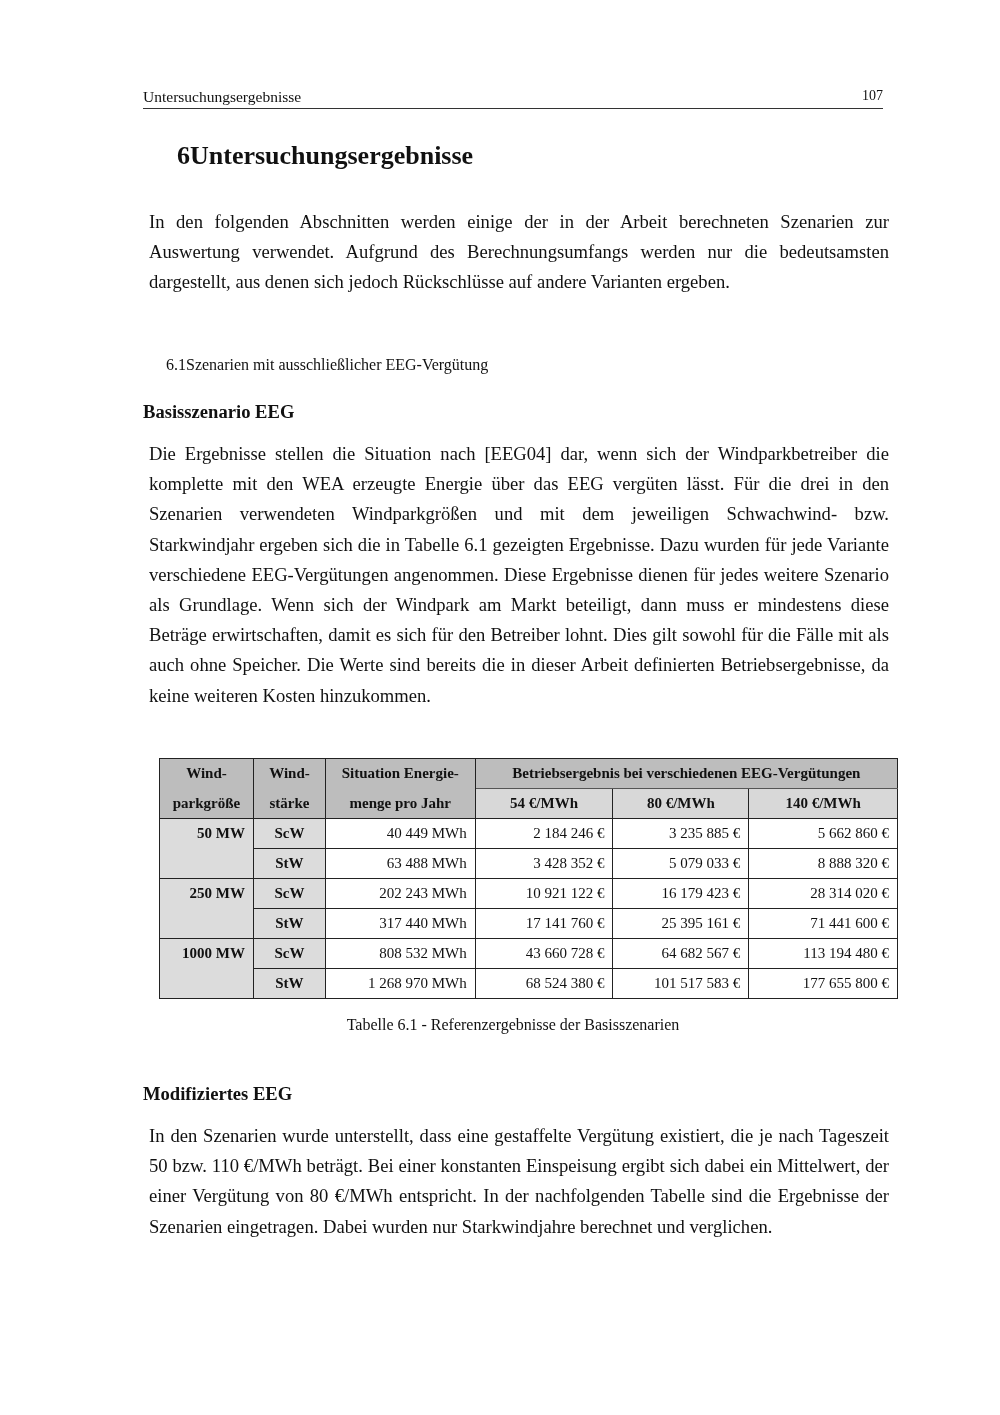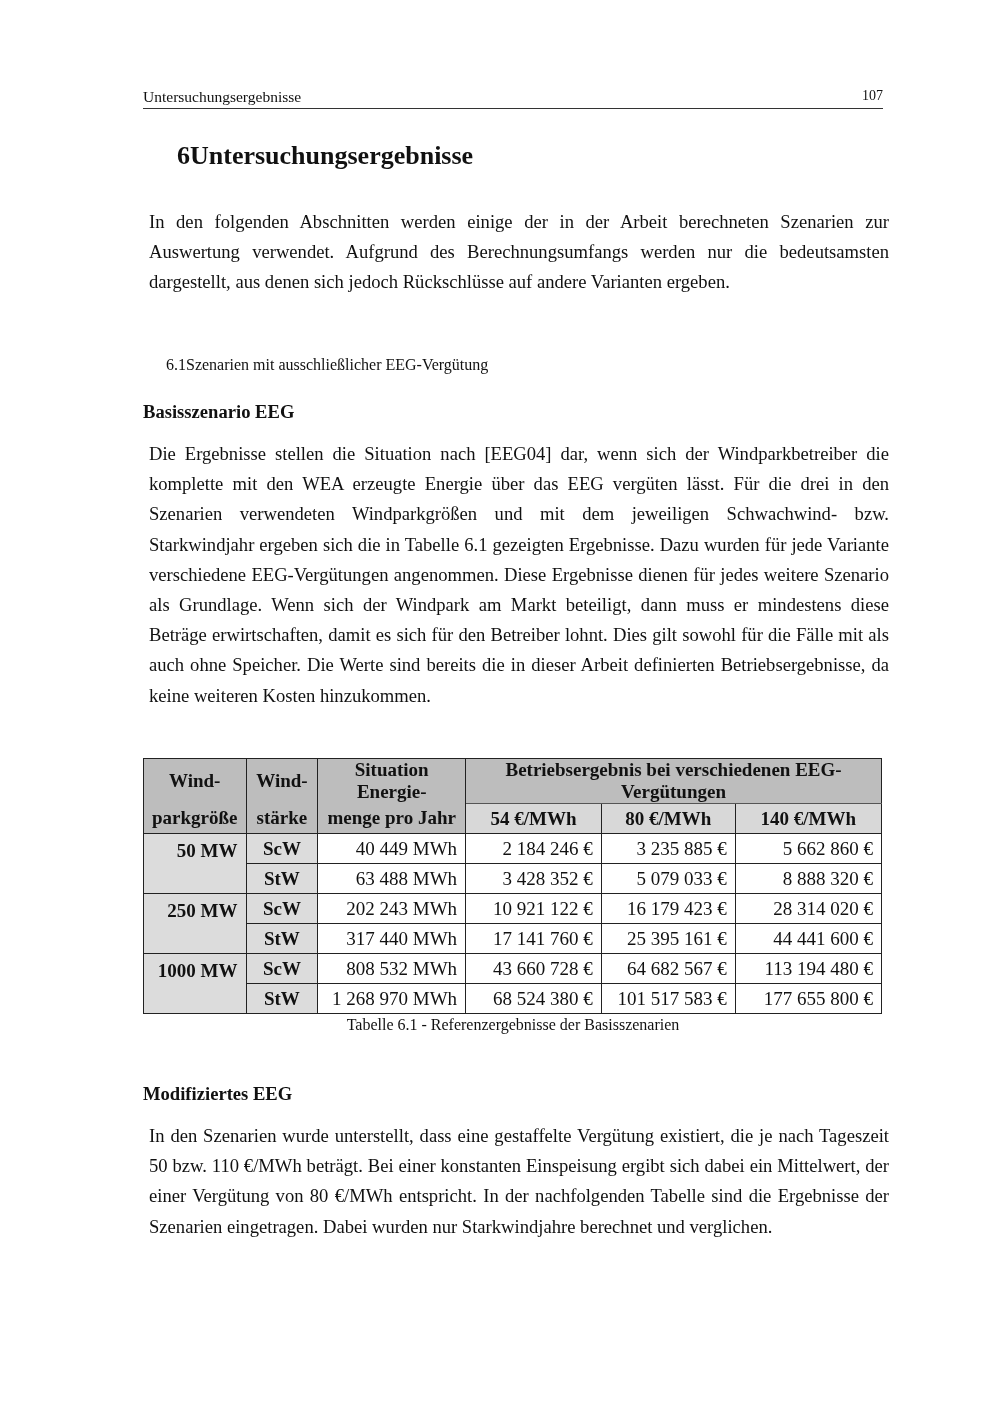--- a/index.html
+++ b/index.html
@@ -14,21 +14,21 @@
   .p1 { top: 207px; }
   .sec-title { position: absolute; left: 143px; top: 356px; font-size: 16px; font-weight: normal; white-space: nowrap; }
   .sec-title .num { display: inline-block; width: 43px; }
   .sub-title { position: absolute; left: 143px; font-size: 18.6px; font-weight: bold; text-align: right; }
   .st1 { top: 401px; }
   .p2 { top: 439px; }
   .st2 { top: 1083px; }
   .p3 { top: 1121px; }
   .caption { position: absolute; left: 143px; width: 740px; top: 1016px; text-align: center; font-size: 16px; }
 
-  table.results { position: absolute; left: 143px; top: 758px; width: 739px; border-collapse: collapse; font-size: 19px; }
+  table.results { position: absolute; left: 159px; top: 758px; width: 739px; border-collapse: collapse; font-size: 15px; }
   table.results td, table.results th { border: 1px solid #222; height: 29px; padding: 0 8px; }
   .hdr-dark { background: #bdbdbd; font-weight: bold; text-align: center; }
   .hdr-light { background: #d8d8d8; font-weight: bold; text-align: center; margin-top: 36px; }
   .col-park { background: #dcdcdc; font-weight: bold; text-align: right; vertical-align: top; padding-top: 6px !important; }
   .col-wind { background: #dcdcdc; font-weight: bold; text-align: center; }
   .num { text-align: right; }
   table.results th.h2row { border-top: none; }
   table.results th.h1row { border-bottom: none; }
   table.results th.split-top { border-bottom: 1px solid #555; }
 </style>
@@ -102,21 +102,21 @@
       <td class="num">202 243 MWh</td>
       <td class="num">10 921 122 €</td>
       <td class="num">16 179 423 €</td>
       <td class="num">28 314 020 €</td>
     </tr>
     <tr>
       <td class="col-wind">StW</td>
       <td class="num">317 440 MWh</td>
       <td class="num">17 141 760 €</td>
       <td class="num">25 395 161 €</td>
-      <td class="num">44 441 600 €</td>
+      <td class="num">71 441 600 €</td>
     </tr>
 
     <tr>
       <td class="col-park" rowspan="2">1000 MW</td>
       <td class="col-wind">ScW</td>
       <td class="num">808 532 MWh</td>
       <td class="num">43 660 728 €</td>
       <td class="num">64 682 567 €</td>
       <td class="num">113 194 480 €</td>
     </tr>

